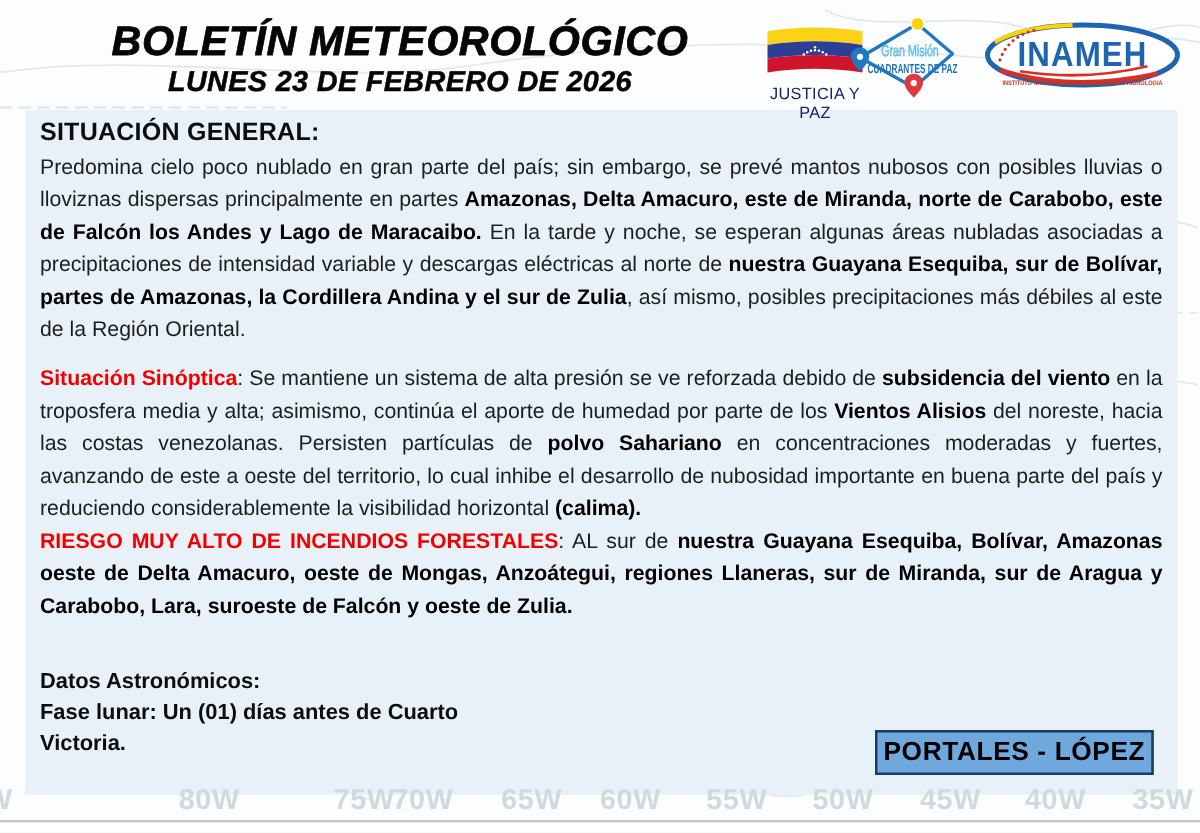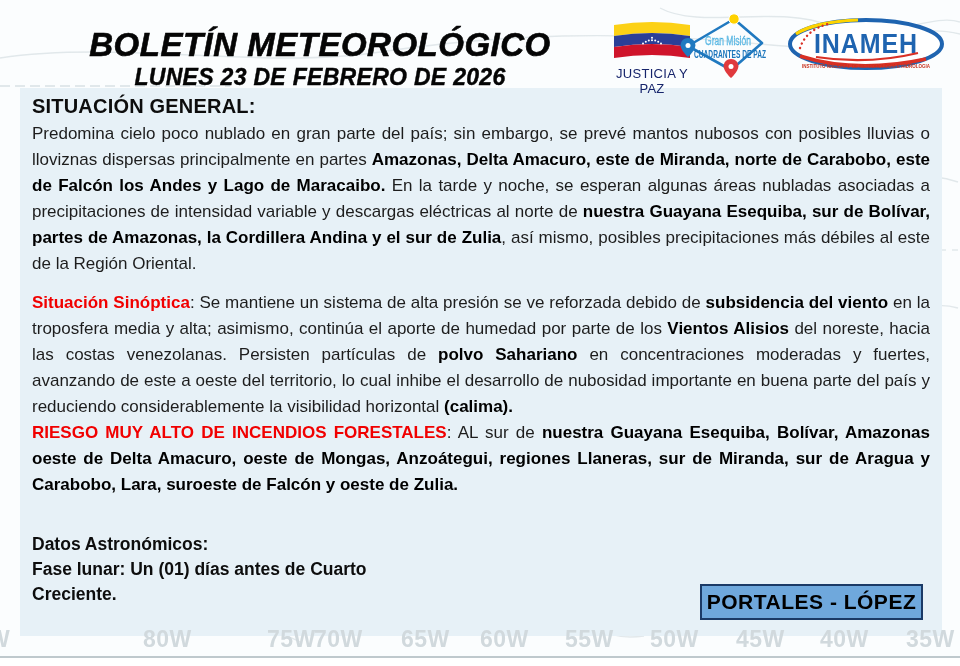--- a/index.html
+++ b/index.html
@@ -14,21 +14,21 @@
   .map-bg svg{position:absolute;inset:0;}
   .faint-label{
     position:absolute;font-size:15px;font-weight:bold;color:#d7dfe3;
     letter-spacing:.5px;white-space:nowrap;
   }
   
   .header{position:absolute;left:0;top:0;width:960px;height:88px;z-index:2;}
   .titles{position:absolute;left:40px;top:14px;width:560px;text-align:center;color:#050505;}
   .title{
     font-size:33px;font-weight:bold;font-style:italic;letter-spacing:.5px;
-    -webkit-text-stroke:.6px #000;line-height:37px;margin-top:12px;
+    -webkit-text-stroke:.6px #000;line-height:37px;
   }
   .date{
     font-size:23px;font-weight:bold;font-style:italic;letter-spacing:.3px;
     -webkit-text-stroke:.4px #000;line-height:26px;margin-top:1px;
   }
   .logo{position:absolute;}
   .logo-flag{left:612px;top:18px;width:80px;}
   .flag-caption{margin-top:2px;width:80px;text-align:center;font-size:13px;font-weight:normal;color:#16246b;letter-spacing:.3px;}
   .logo-mission{left:676px;top:10px;width:92px;height:72px;text-align:center;}
   .logo-inameh{left:786px;top:16px;width:160px;height:58px;}
@@ -140,21 +140,21 @@
 <div class="panel">
   <div class="section-heading">SITUACIÓN GENERAL:</div>
   <div class="paragraphs">
       <p><span>Predomina cielo poco nublado en gran parte del país; sin embargo, se prevé mantos nubosos con posibles lluvias o lloviznas dispersas principalmente en partes </span><span class="b">Amazonas, Delta Amacuro, este de Miranda, norte de Carabobo, este de Falcón los Andes y Lago de Maracaibo.</span><span> En la tarde y noche, se esperan algunas áreas nubladas asociadas a precipitaciones de intensidad variable y descargas eléctricas al norte de </span><span class="b">nuestra Guayana Esequiba, sur de Bolívar, partes de Amazonas, la Cordillera Andina y el sur de Zulia</span><span>, así mismo, posibles precipitaciones más débiles al este de la Región Oriental.</span></p>
       <p><span class="b red">Situación Sinóptica</span><span>: Se mantiene un sistema de alta presión se ve reforzada debido de </span><span class="b">subsidencia del viento</span><span> en la troposfera media y alta; asimismo, continúa el aporte de humedad por parte de los </span><span class="b">Vientos Alisios</span><span> del noreste, hacia las costas venezolanas. Persisten partículas de </span><span class="b">polvo Sahariano</span><span> en concentraciones moderadas y fuertes, avanzando de este a oeste del territorio, lo cual inhibe el desarrollo de nubosidad importante en buena parte del país y reduciendo considerablemente la visibilidad horizontal </span><span class="b">(calima).</span></p>
       <p><span class="b red">RIESGO MUY ALTO DE INCENDIOS FORESTALES</span><span>: AL sur de </span><span class="b">nuestra Guayana Esequiba, Bolívar, Amazonas oeste de Delta Amacuro, oeste de Mongas, Anzoátegui, regiones Llaneras, sur de Miranda, sur de Aragua y Carabobo, Lara, suroeste de Falcón y oeste de Zulia.</span></p>
     </div>
   <div class="astro">
       <div class="astro-line">Datos Astronómicos:</div>
       <div class="astro-line">Fase lunar: Un (01) días antes de Cuarto</div>
-      <div class="astro-line">Creciente.</div>
+      <div class="astro-line">Victoria.</div>
     </div>
 </div>
 
 <div class="sign-box">
   <span>PORTALES - LÓPEZ</span>
 </div>
 
 <div class="lon-row">
     <span class="lon-label" style="left: -12px;">W</span>
     <span class="lon-label" style="left: 58px; margin-top: 47px;">85W</span>

